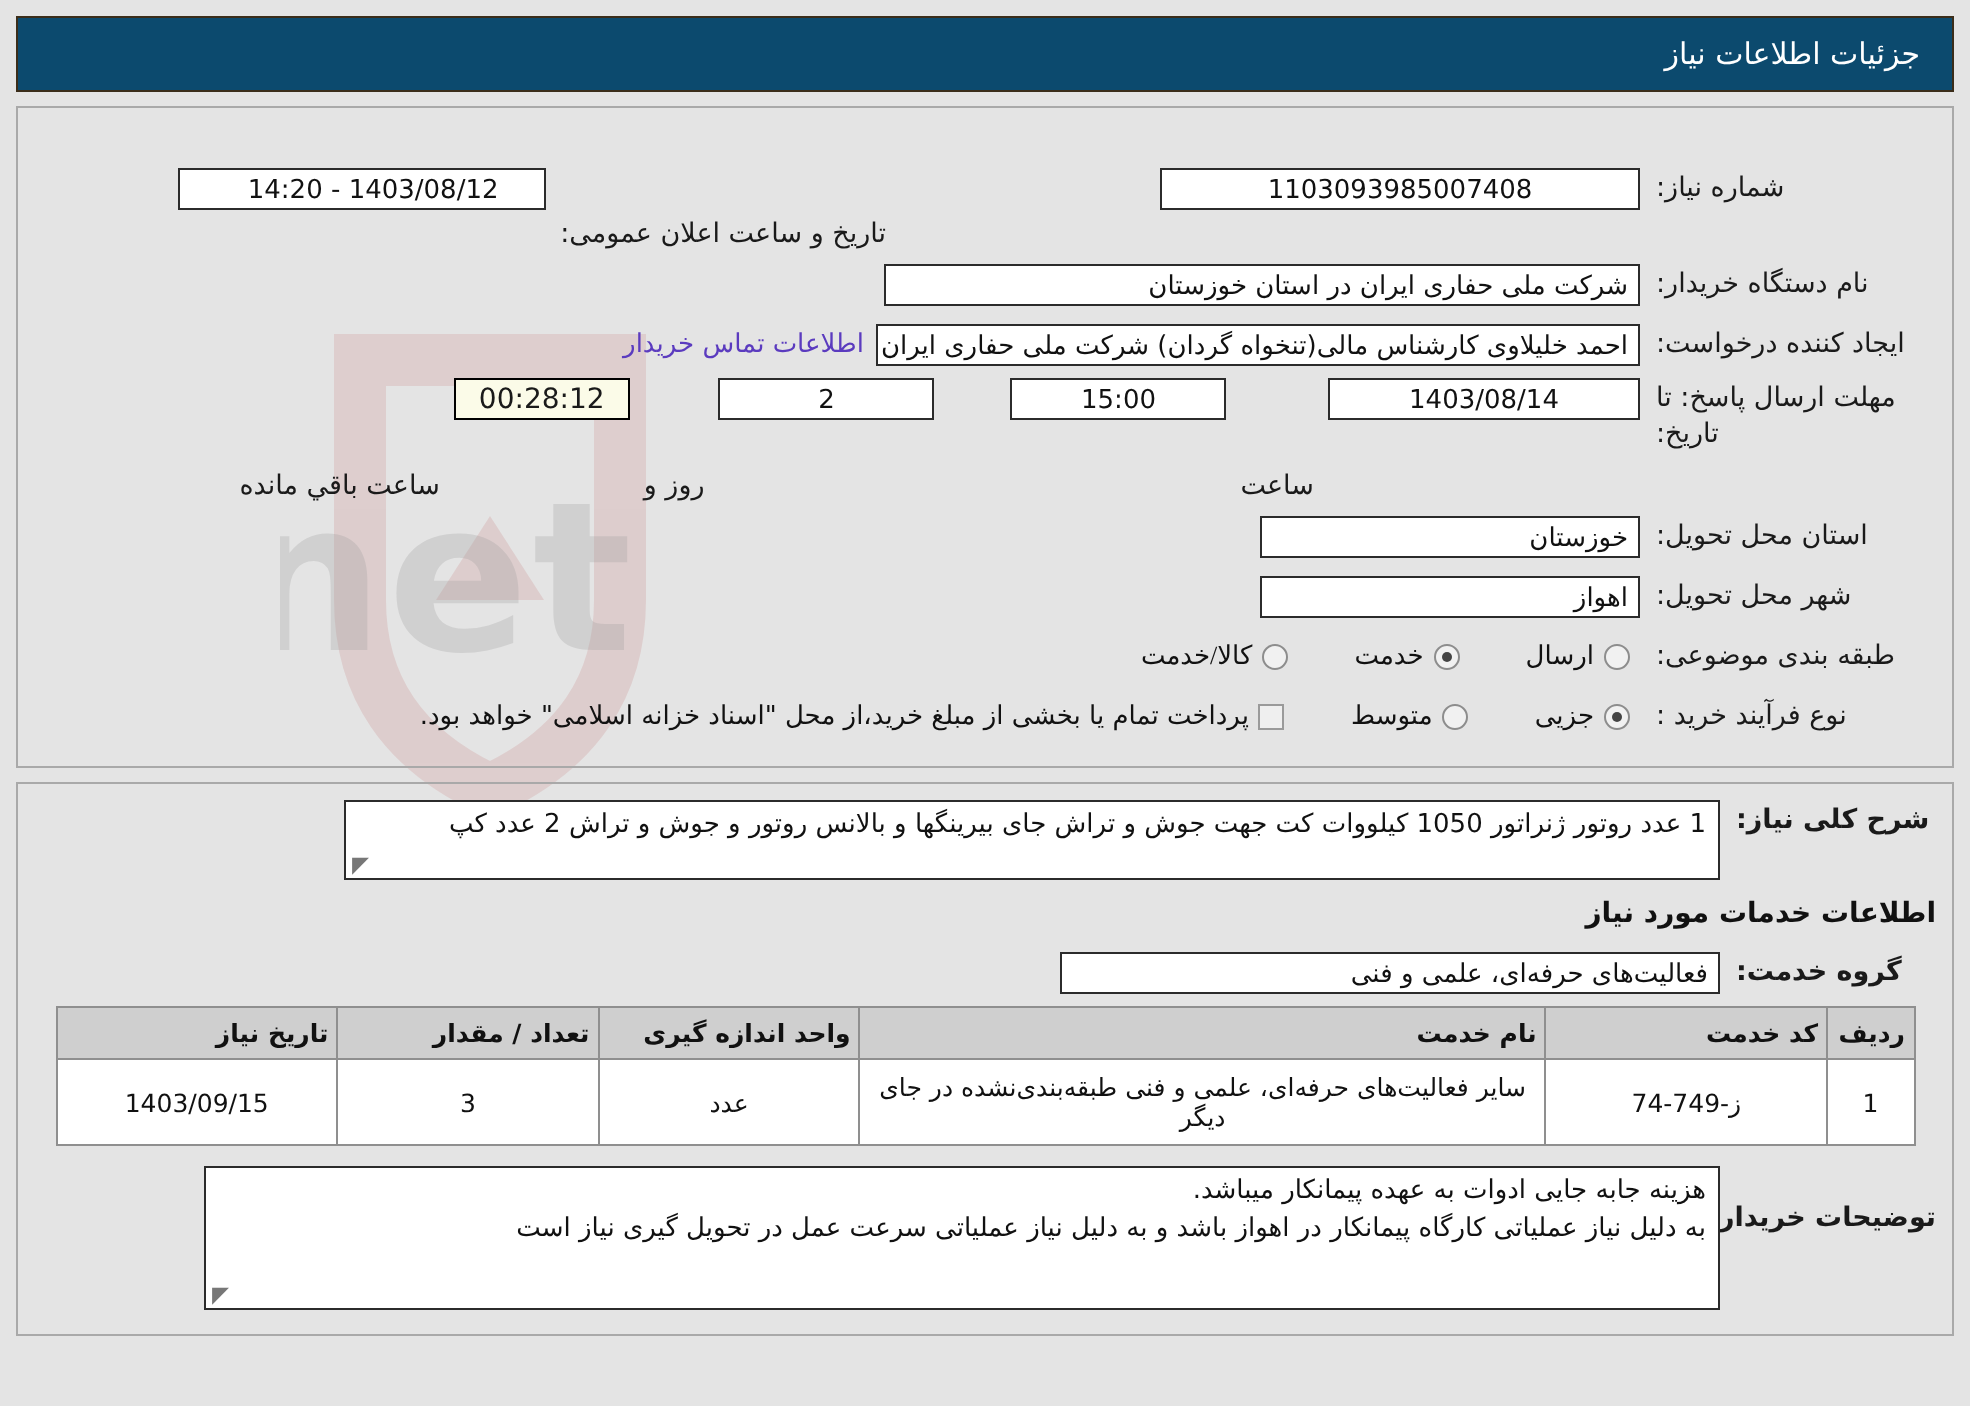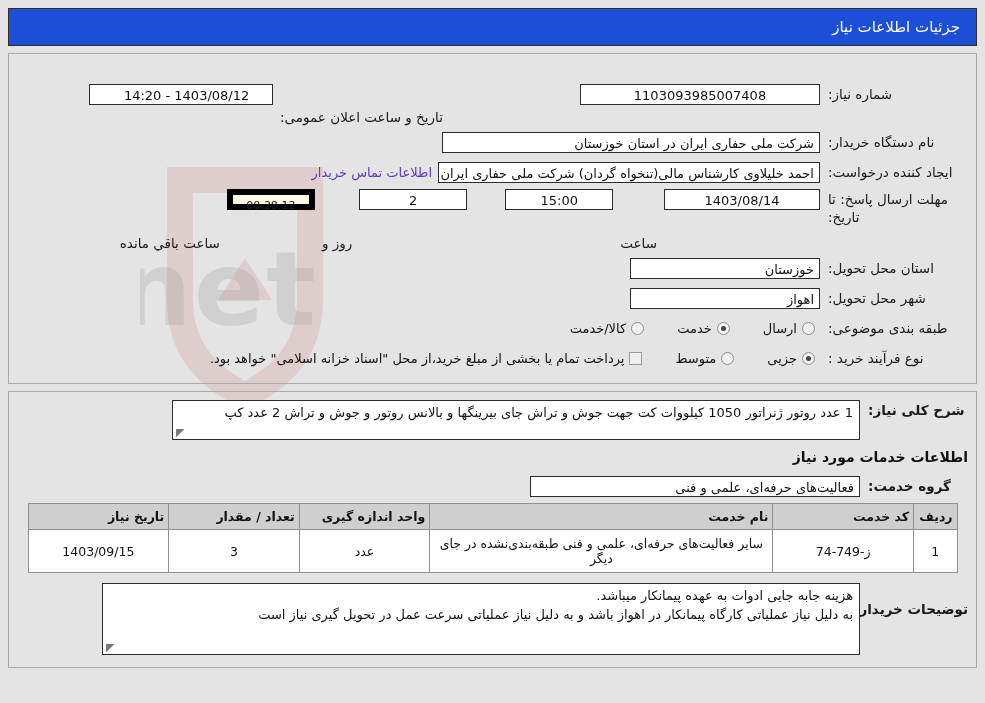--- a/index.html
+++ b/index.html
@@ -26,21 +26,21 @@
     overflow: hidden;
   }
   .wm-svg { position:absolute; left: 140px; top: 0px; }
 
   
   .topbar {
     position: relative;
     z-index: 2;
     margin: 8px 8px 0 8px;
     height: 38px;
-    background: #1d4ed8;
+    background: #0c4a6e;
     border: 1px solid #3b2d1a;
     display: flex;
     align-items: center;
     justify-content: flex-start;
     padding: 0 16px;
     box-sizing: border-box;
   }
   .topbar-title {
     color: #ffffff;
     font-size: 15px;
@@ -107,28 +107,28 @@
 
   .inline-lbl {
     font-size: 13.5px;
     color: #1a1a1a;
     padding: 0 7px;
     white-space: nowrap;
     margin-top: 46px;
   }
 
   .countdown {
-    border: 6px solid #000000;
+    border: 1px solid #000000;
     background: #fbfbe8;
     color: #1a1a1a;
     width: 88px;
     height: 21px;
     line-height: 21px;
     text-align: center;
-    font-size: 11px;
+    font-size: 14px;
     box-sizing: border-box;
   }
 
   .link {
     color: #5b3bbf;
     font-size: 13px;
     text-decoration: none;
     white-space: nowrap;
     padding: 0 6px;
     cursor: pointer;
@@ -152,20 +152,21 @@
     left: 3px; top: 3px;
     width: 5px; height: 5px;
     border-radius: 50%;
     background: #444;
   }
   .radio-label {
     font-size: 13px;
     color: #111;
     white-space: nowrap;
     padding-left: 4px;
+    font-family: Liberation Serif, serif;
   }
   .radio-group { display: flex; align-items: center; }
   .radio-opt   { display: flex; align-items: center; margin-left: 24px; }
 
   .checkbox {
     width: 13px; height: 13px;
     border: 1px solid #9a9a9a;
     background: #efefef;
     display: inline-block;
     box-sizing: border-box;

